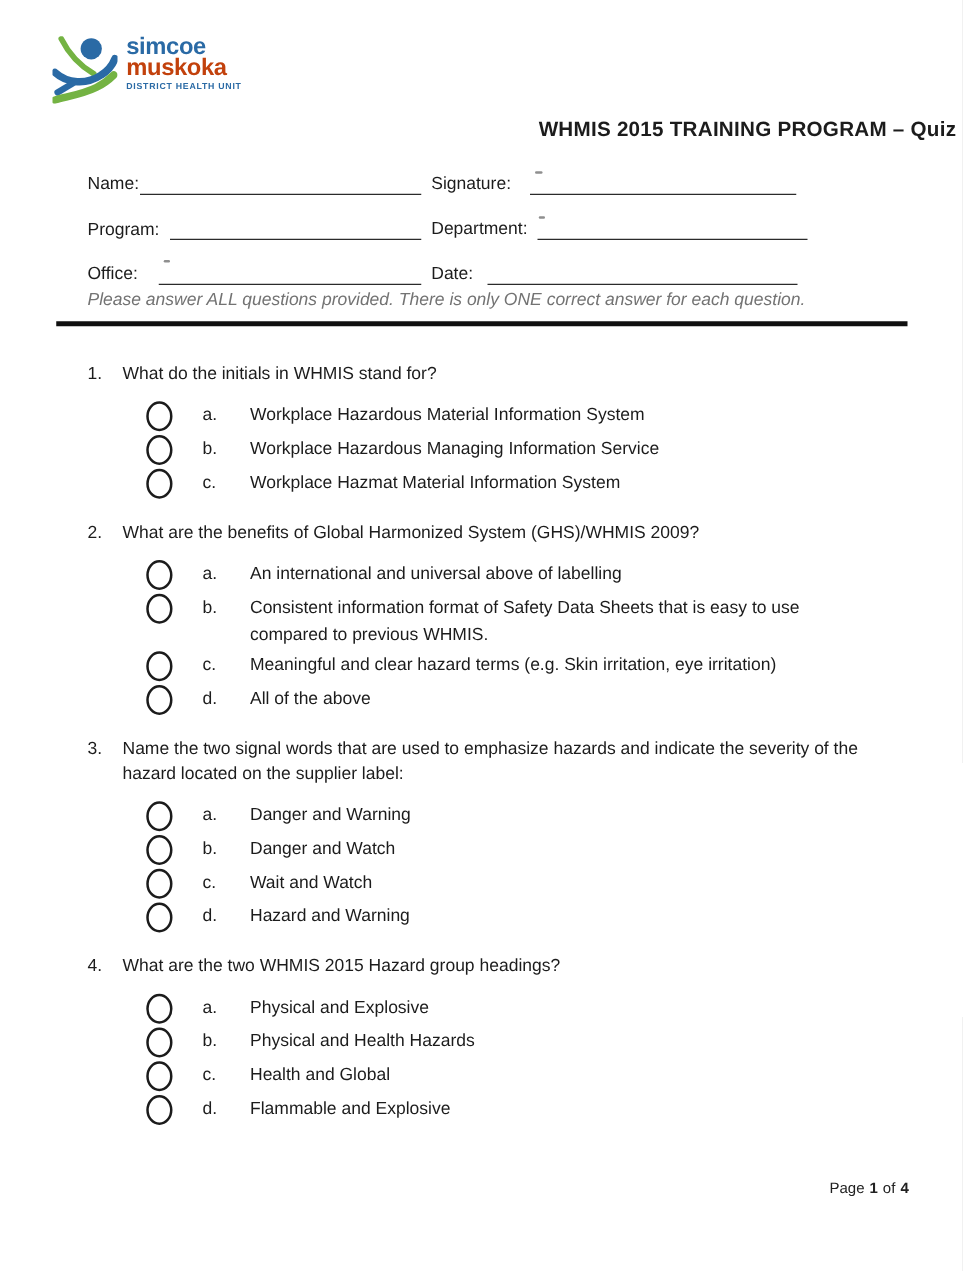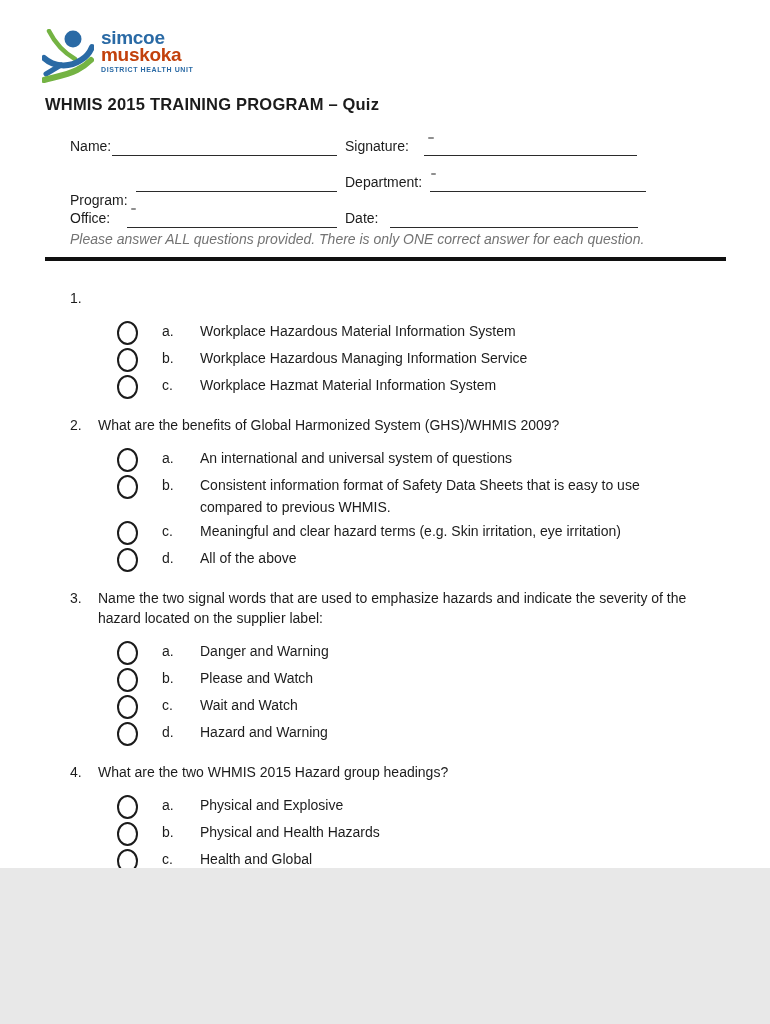--- a/index.html
+++ b/index.html
@@ -1,34 +1,34 @@
 <!DOCTYPE html>
 <html><head>
 <meta charset="utf-8">
 <style>
   html,body{margin:0;padding:0;background:#e8e8e8;}
   .page{
     position:relative;
-    width:770px;height:868px;
+    width:770px;height:1024px;
     margin:0 auto;
     background:#ffffff;
     font-family:"Liberation Sans", sans-serif;
     color:#1c1c1c;
     overflow:hidden;
   }
   
   .logo{position:absolute;left:42px;top:29px;display:flex;align-items:flex-start;}
   .logo-icon{width:52px;height:54px;flex:none;}
   .logo-text{margin-left:7px;line-height:1;}
   .logo-name{font-size:19px;font-weight:bold;letter-spacing:-0.3px;line-height:17px;}
   .logo-blue{color:#2a6aa5;}
   .logo-green{color:#c2410c;}
   .logo-tagline{font-size:7px;color:#2a6aa5;letter-spacing:0.6px;margin-top:3px;font-weight:bold;}
   
-  .title{position:absolute;left:45px;top:95px;width:720px;text-align:left;
+  .title{position:absolute;left:45px;top:95px;width:720px;text-align:right;
          font-size:16.5px;font-weight:bold;letter-spacing:0.2px;}
   
   .flabel{position:absolute;font-size:14px;height:18px;}
   .fline{position:absolute;height:17px;border-bottom:1.4px solid #2b2b2b;}
   .artifact{position:absolute;height:2px;background:#8f8f8f;border-radius:1px;}
   .instruction{position:absolute;left:70px;top:231px;width:660px;
                font-size:14px;font-style:italic;color:#737373;}
   .rule{position:absolute;left:45px;top:257px;width:681px;height:4px;background:#101010;}
   
   .questions{position:absolute;left:70px;top:288px;right:45px;font-size:14px;}
@@ -67,40 +67,41 @@
   </div>
 
   <div class="title">WHMIS 2015 TRAINING PROGRAM – Quiz</div>
 
   <span class="flabel" style="left:70px;top:138px">Name:</span>
   <span class="fline" style="left:112px;top:138px;width:225px"></span>
   <span class="flabel" style="left:345px;top:138px">Signature:</span>
   <span class="fline" style="left:424px;top:138px;width:213px"></span>
   <span class="artifact" style="left:428px;top:137px;width:6px"></span>
 
-  <span class="flabel" style="left:70px;top:192px">Program:</span>
+  <span class="flabel" style="left:70px;top:175px">Program:</span>
   <span class="fline" style="left:136px;top:174px;width:201px"></span>
   <span class="flabel" style="left:345px;top:174px">Department:</span>
   <span class="fline" style="left:430px;top:174px;width:216px"></span>
   <span class="artifact" style="left:431px;top:173px;width:5px"></span>
 
   <span class="flabel" style="left:70px;top:210px">Office:</span>
   <span class="fline" style="left:127px;top:210px;width:210px"></span>
   <span class="artifact" style="left:131px;top:208px;width:5px"></span>
   <span class="flabel" style="left:345px;top:210px">Date:</span>
   <span class="fline" style="left:390px;top:210px;width:248px"></span>
 
   <div class="instruction">Please answer ALL questions provided.  There is only ONE correct answer for each question.</div>
   <div class="rule"></div>
 
   <div class="questions">
 
     <div class="question">
       <div class="q-row">
         <span class="q-num">1.</span>
+        <span class="q-text">What do the initials in WHMIS stand for?</span>
       </div>
       <div class="options">
         <div class="option">
           <span class="radio"></span>
           <span class="opt-letter">a.</span>
           <span class="opt-text">Workplace Hazardous Material Information System</span>
         </div>
         <div class="option">
           <span class="radio"></span>
           <span class="opt-letter">b.</span>
@@ -116,21 +117,21 @@
 
     <div class="question">
       <div class="q-row">
         <span class="q-num">2.</span>
         <span class="q-text">What are the benefits of Global Harmonized System (GHS)/WHMIS 2009?</span>
       </div>
       <div class="options">
         <div class="option">
           <span class="radio"></span>
           <span class="opt-letter">a.</span>
-          <span class="opt-text">An international and universal system of questions</span>
+          <span class="opt-text">An international and universal above of labelling</span>
         </div>
         <div class="option">
           <span class="radio"></span>
           <span class="opt-letter">b.</span>
           <span class="opt-text">Consistent information format of Safety Data Sheets that is easy to use compared to previous WHMIS.</span>
         </div>
         <div class="option">
           <span class="radio"></span>
           <span class="opt-letter">c.</span>
           <span class="opt-text">Meaningful and clear hazard terms (e.g. Skin irritation, eye irritation)</span>
@@ -150,21 +151,21 @@
       </div>
       <div class="options">
         <div class="option">
           <span class="radio"></span>
           <span class="opt-letter">a.</span>
           <span class="opt-text">Danger and Warning</span>
         </div>
         <div class="option">
           <span class="radio"></span>
           <span class="opt-letter">b.</span>
-          <span class="opt-text">Please and Watch</span>
+          <span class="opt-text">Danger and Watch</span>
         </div>
         <div class="option">
           <span class="radio"></span>
           <span class="opt-letter">c.</span>
           <span class="opt-text">Wait and Watch</span>
         </div>
         <div class="option">
           <span class="radio"></span>
           <span class="opt-letter">d.</span>
           <span class="opt-text">Hazard and Warning</span>

